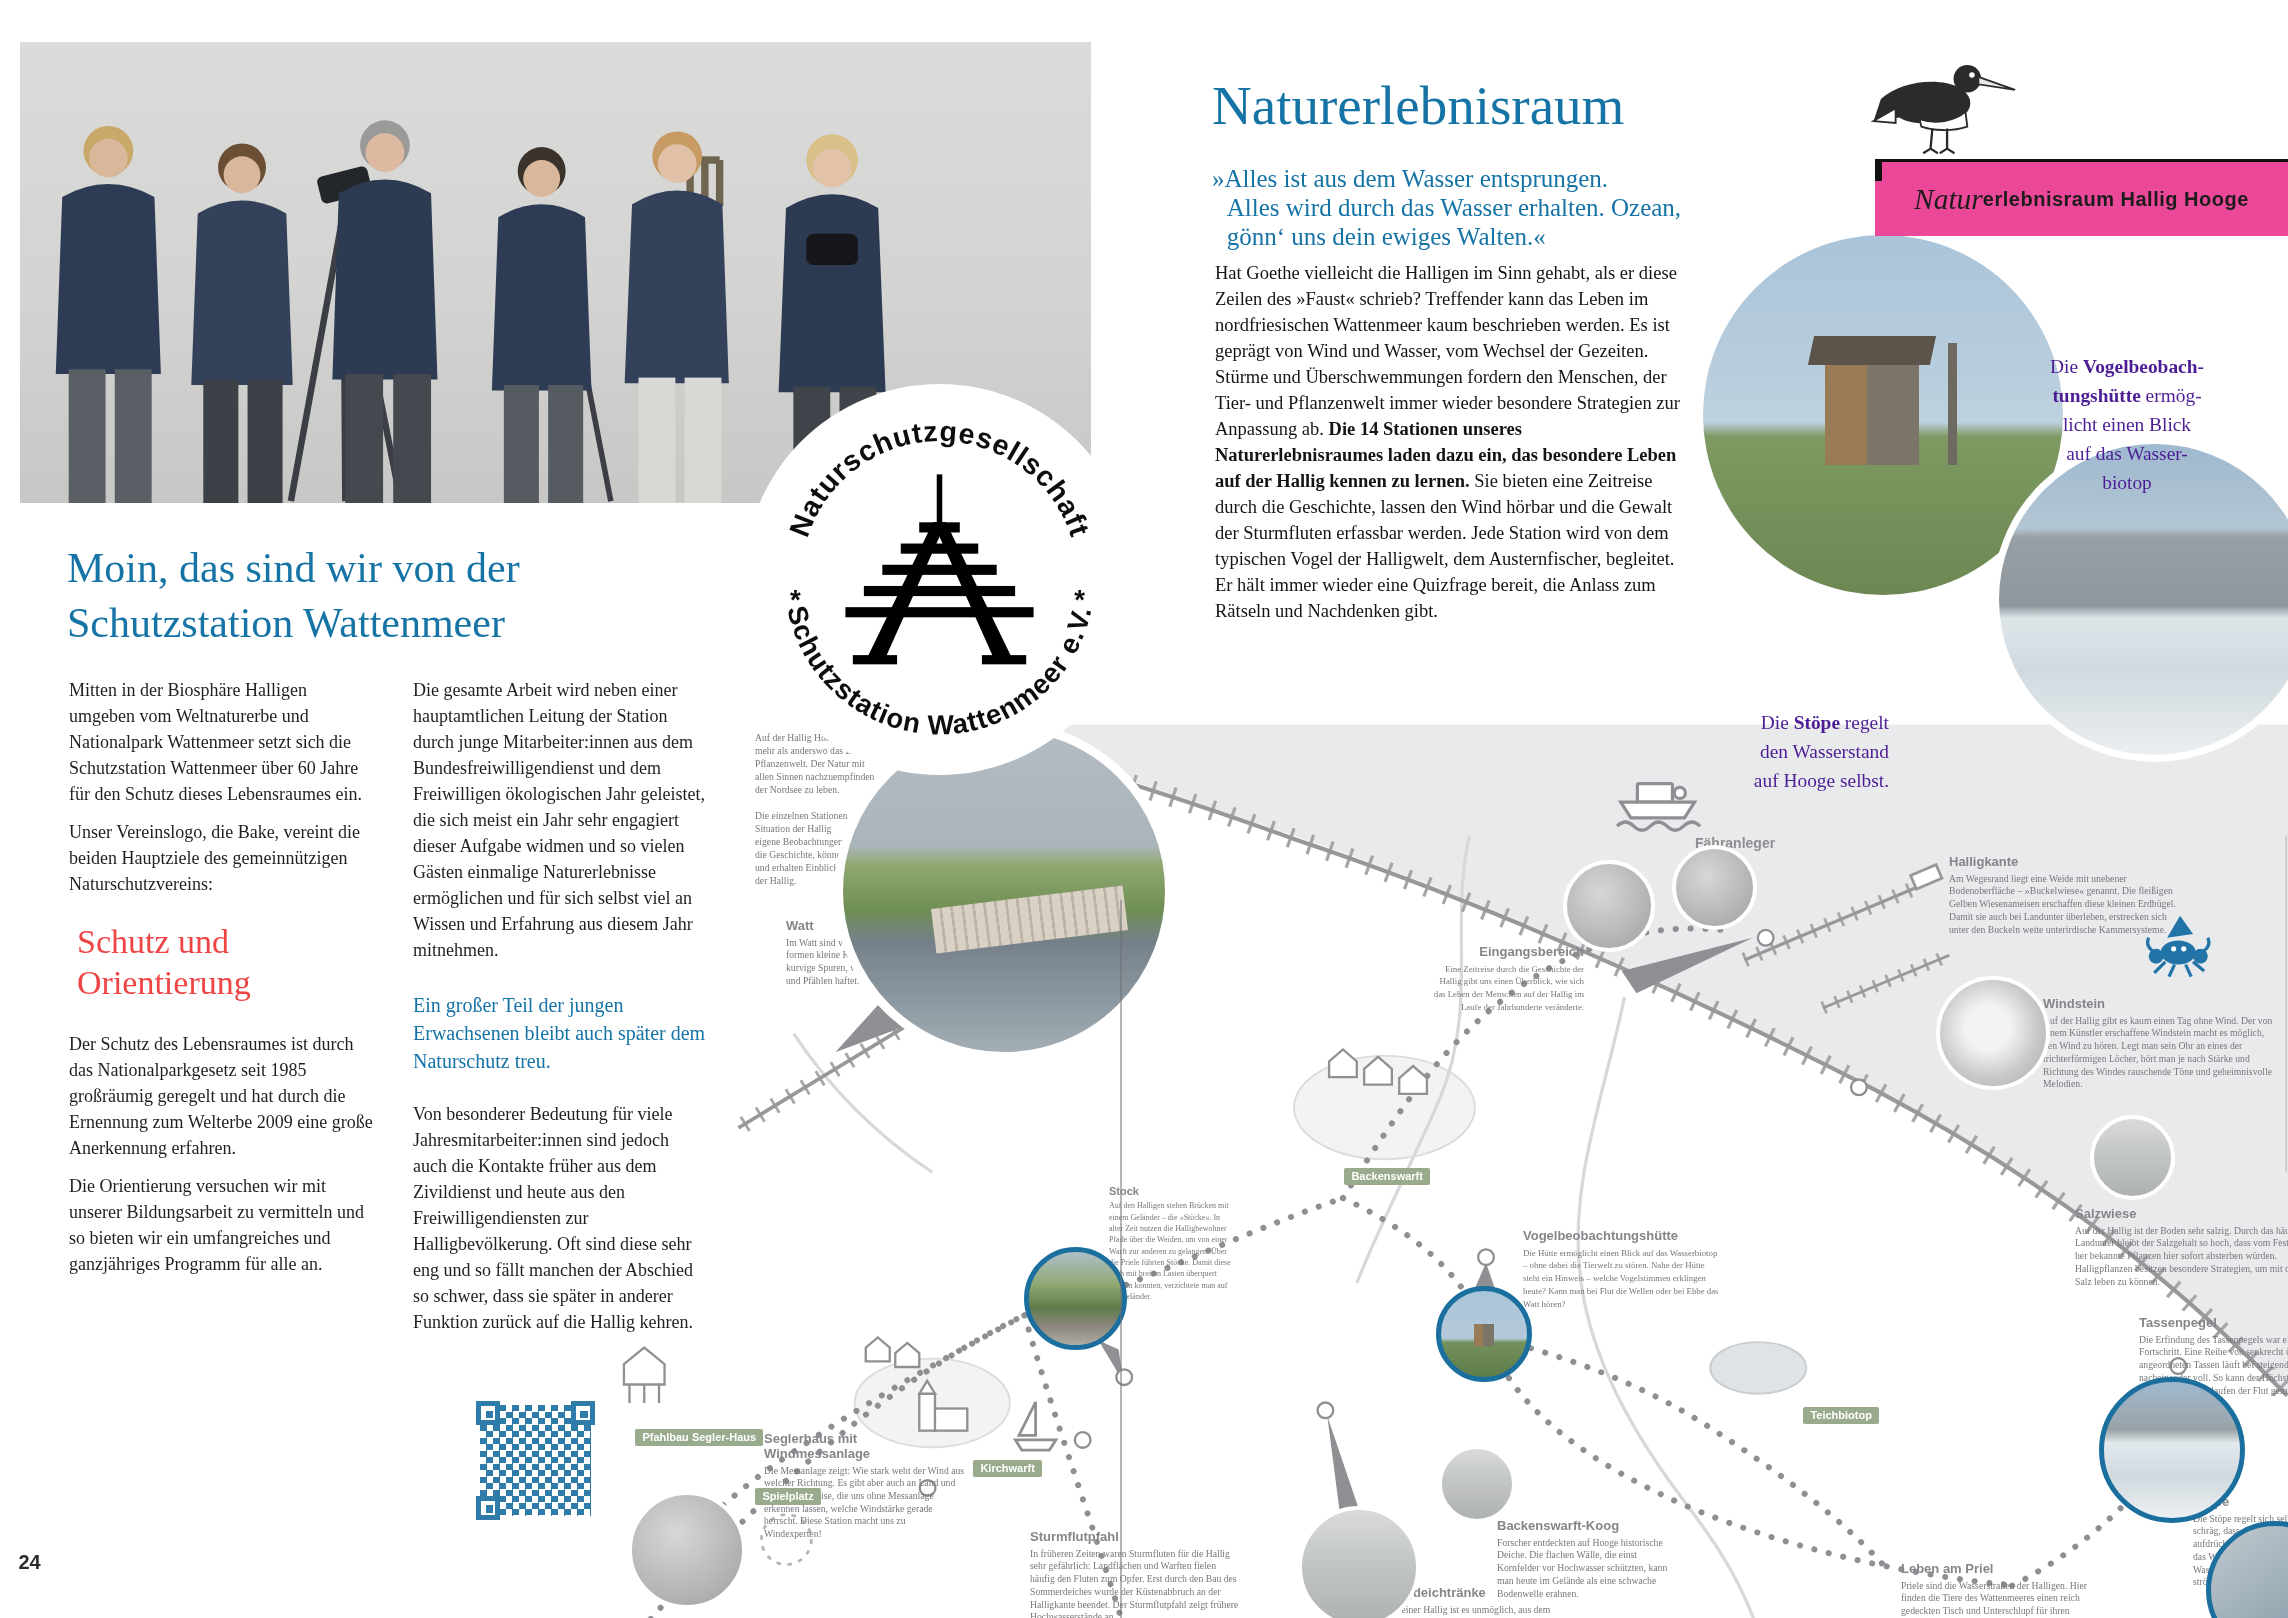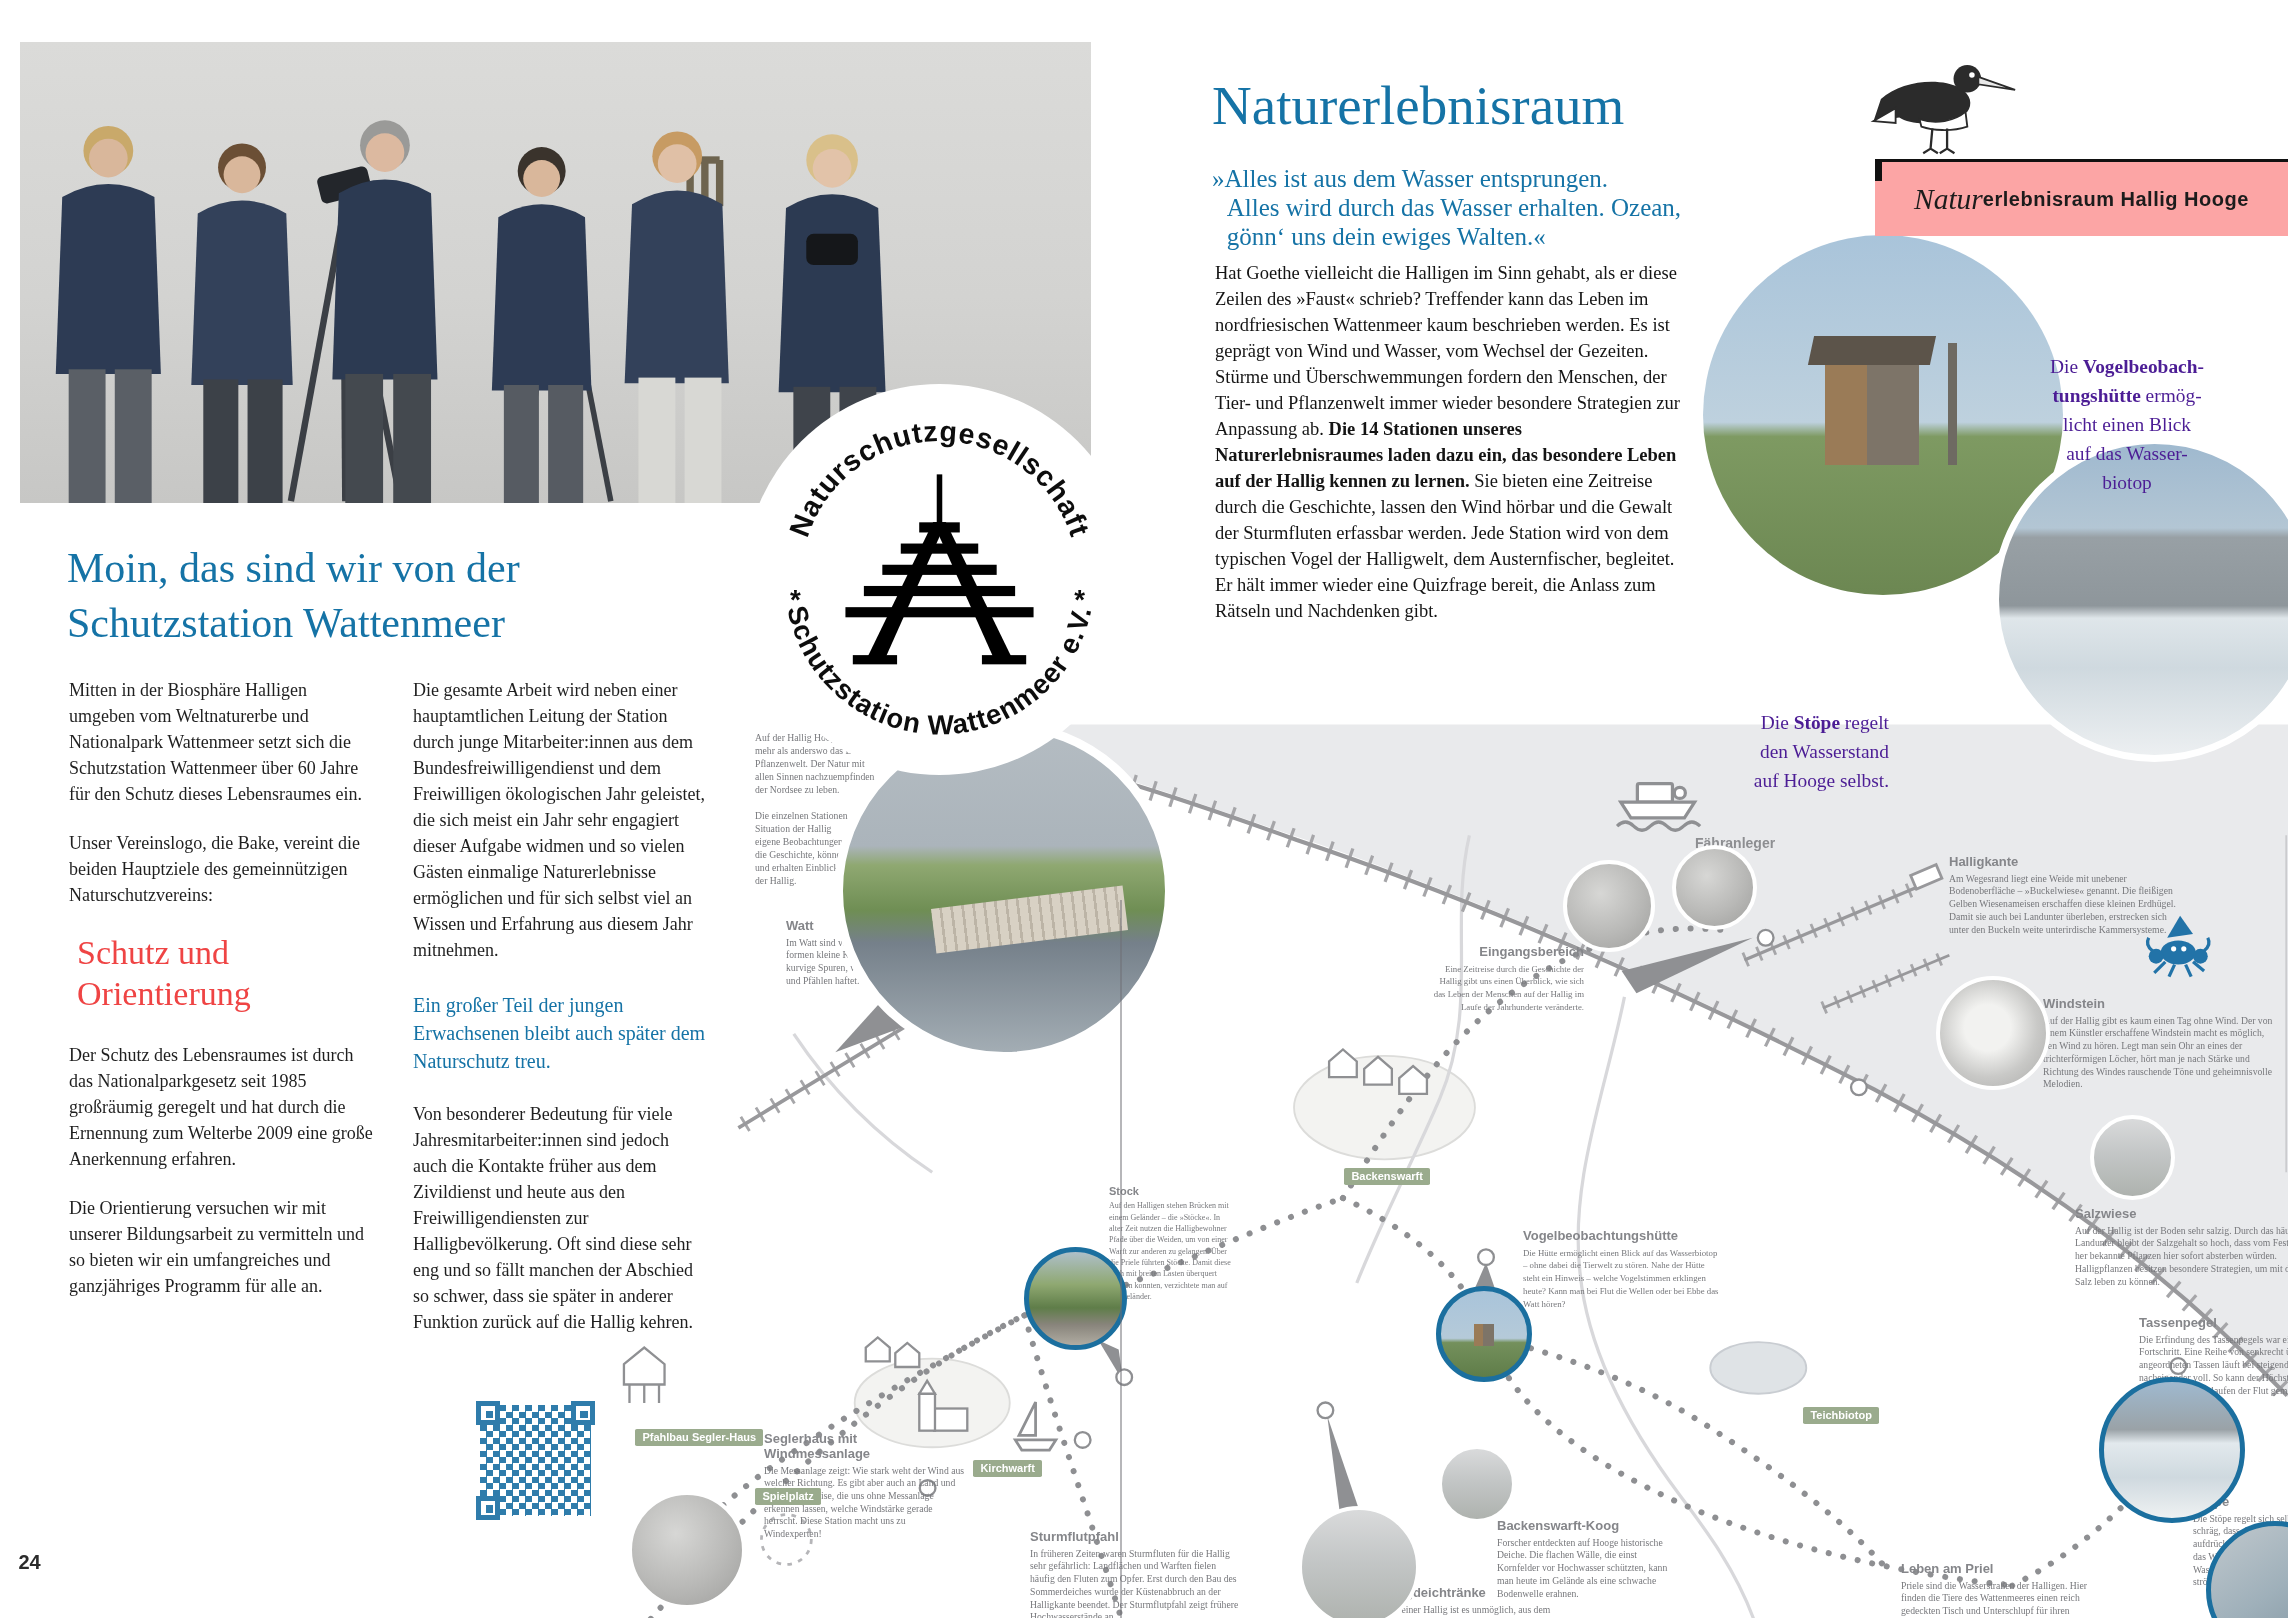--- a/index.html
+++ b/index.html
@@ -7,40 +7,40 @@
         font-family:"Liberation Serif",serif;color:#1f1f1f;}
   .abs{position:absolute;}
   .pre{white-space:pre-line;}
 
   
   .photo{left:20px;top:42px;width:1071px;height:461px;background:linear-gradient(180deg,#dbdbd9 0%,#d3d3d1 55%,#c7c7c5 100%);}
   .page-title{left:67px;top:541px;width:554px;font-size:42px;line-height:55px;color:#1573a6;}
   .colA{left:69px;top:677px;width:306px;font-size:18px;line-height:26px;}
   .colB{left:413px;top:677px;width:293px;font-size:18px;line-height:26px;}
   .colA p,.colB p{margin:0 0 0 0;}
-  .colA .gap,.colB .gap{margin-top:23px;}
+  .colA .gap,.colB .gap{margin-top:12px;}
   .h-blue{color:#ef4444;font-size:34px;line-height:41px;margin:24px 0 28px 8px;}
   .h-blue2{color:#1573a6;font-size:20px;line-height:28px;margin:28px 0 26px 0;}
   .pagenum{left:18.5px;top:1552px;font:bold 20px/1 "Liberation Sans",sans-serif;color:#2b2b2b;}
 
   
   .qr{left:480px;top:1405px;width:111px;height:111px;background:
       repeating-conic-gradient(#2f7cab 0% 25%, #ffffff 0% 50%) 0 0/13px 13px;outline:5.5px solid #fff;}
   .qr-f{position:absolute;width:24px;height:24px;border:5.5px solid #2f7cab;background:#fff;box-sizing:border-box;}
   .qr-f i{position:absolute;left:4.6px;top:4.6px;width:7.4px;height:7.4px;background:#2f7cab;display:block;}
 
   
   .logo{left:744px;top:384px;width:391px;height:391px;border-radius:50%;background:#fff;z-index:5;}
 
   
   .rp-title{left:1212px;top:78px;font-size:55px;line-height:1;color:#1573a6;font-family:Liberation Serif, serif;}
   .rp-quote{left:1212px;top:164px;width:554px;font-size:25px;line-height:29px;color:#1573a6;padding-left:14.8px;text-indent:-14.8px;}
   .rp-body{left:1215px;top:260px;width:469px;font-size:18.5px;line-height:26px;color:#141414;}
   .rp-body .b{font-weight:bold;}
-  .tab{left:1875px;top:159px;width:413px;height:74px;background:#fca5a5;border-top:3.7px solid #111;z-index:6;}
+  .tab{left:1875px;top:159px;width:413px;height:74px;background:#ec4899;border-top:3.7px solid #111;z-index:6;}
   .tab-notch{left:1875px;top:159px;width:7.4px;height:22px;background:#111;z-index:7;}
   .tab-inner{position:absolute;left:39px;top:0;height:74px;display:flex;align-items:center;color:#1c1c1c;}
   .tab-italic{font-style:italic;font-size:29.5px;font-family:"Liberation Serif",serif;}
   .tab-rest{font:bold 20px/1 "Liberation Sans",sans-serif;letter-spacing:0.5px;}
   .cap{font-size:19.4px;line-height:29px;color:#4c1d95;}
   .cap .b{font-weight:bold;}
   .cap-huette{left:2014px;top:323px;width:226px;text-align:center;z-index:6;}
   .cap-stoepe{left:1718px;top:679px;width:171px;text-align:right;z-index:6;}
 
   

